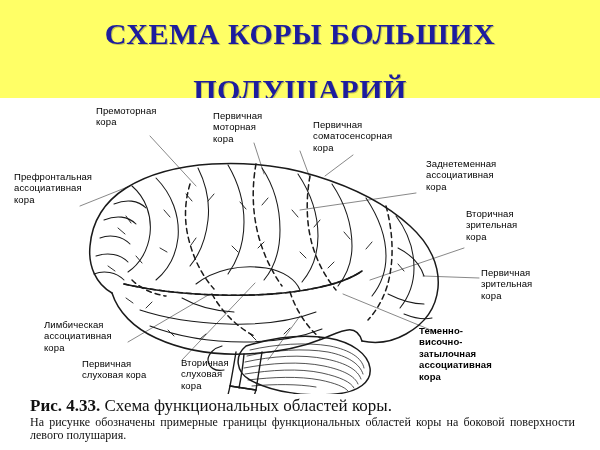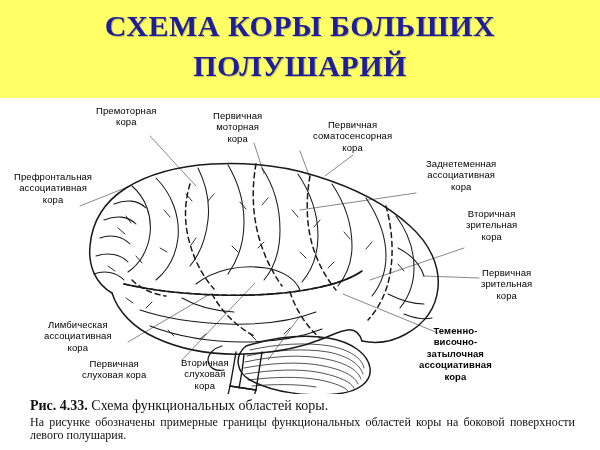--- a/index.html
+++ b/index.html
@@ -28,21 +28,21 @@
   }
   #title-text {
     position: absolute;
     left: 0;
     top: 6px;
     width: 600px;
     text-align: center;
     font-family: "Liberation Serif", "DejaVu Serif", serif;
     font-weight: bold;
     font-size: 30px;
-    line-height: 40px;
+    line-height: 56px;
     letter-spacing: 0.5px;
     color: #1d1d9e;
     text-shadow: 1px 1px 0 rgba(150,150,60,0.55);
     white-space: pre-line;
   }
 
   
   #figure-area {
     position: absolute;
     left: 0;
@@ -61,34 +61,33 @@
 
   
   .label {
     position: absolute;
     font-family: "Liberation Sans", "DejaVu Sans", sans-serif;
     font-size: 9.5px;
     line-height: 11.4px;
     color: #000000;
     white-space: pre-line;
     letter-spacing: 0.1px;
-    text-align: center;
   }
 
   
   #caption {
     position: absolute;
     left: 30px;
     top: 398px;
     width: 545px;
     font-family: "Liberation Serif", "DejaVu Serif", serif;
     color: #111111;
   }
   #caption-title {
-    font-size: 14px;
+    font-size: 17px;
     line-height: 15px;
     margin-bottom: 3px;
   }
   #caption-title .fignum {
     font-weight: bold;
   }
   #caption-body {
     font-size: 12px;
     line-height: 13px;
     text-align: justify;

